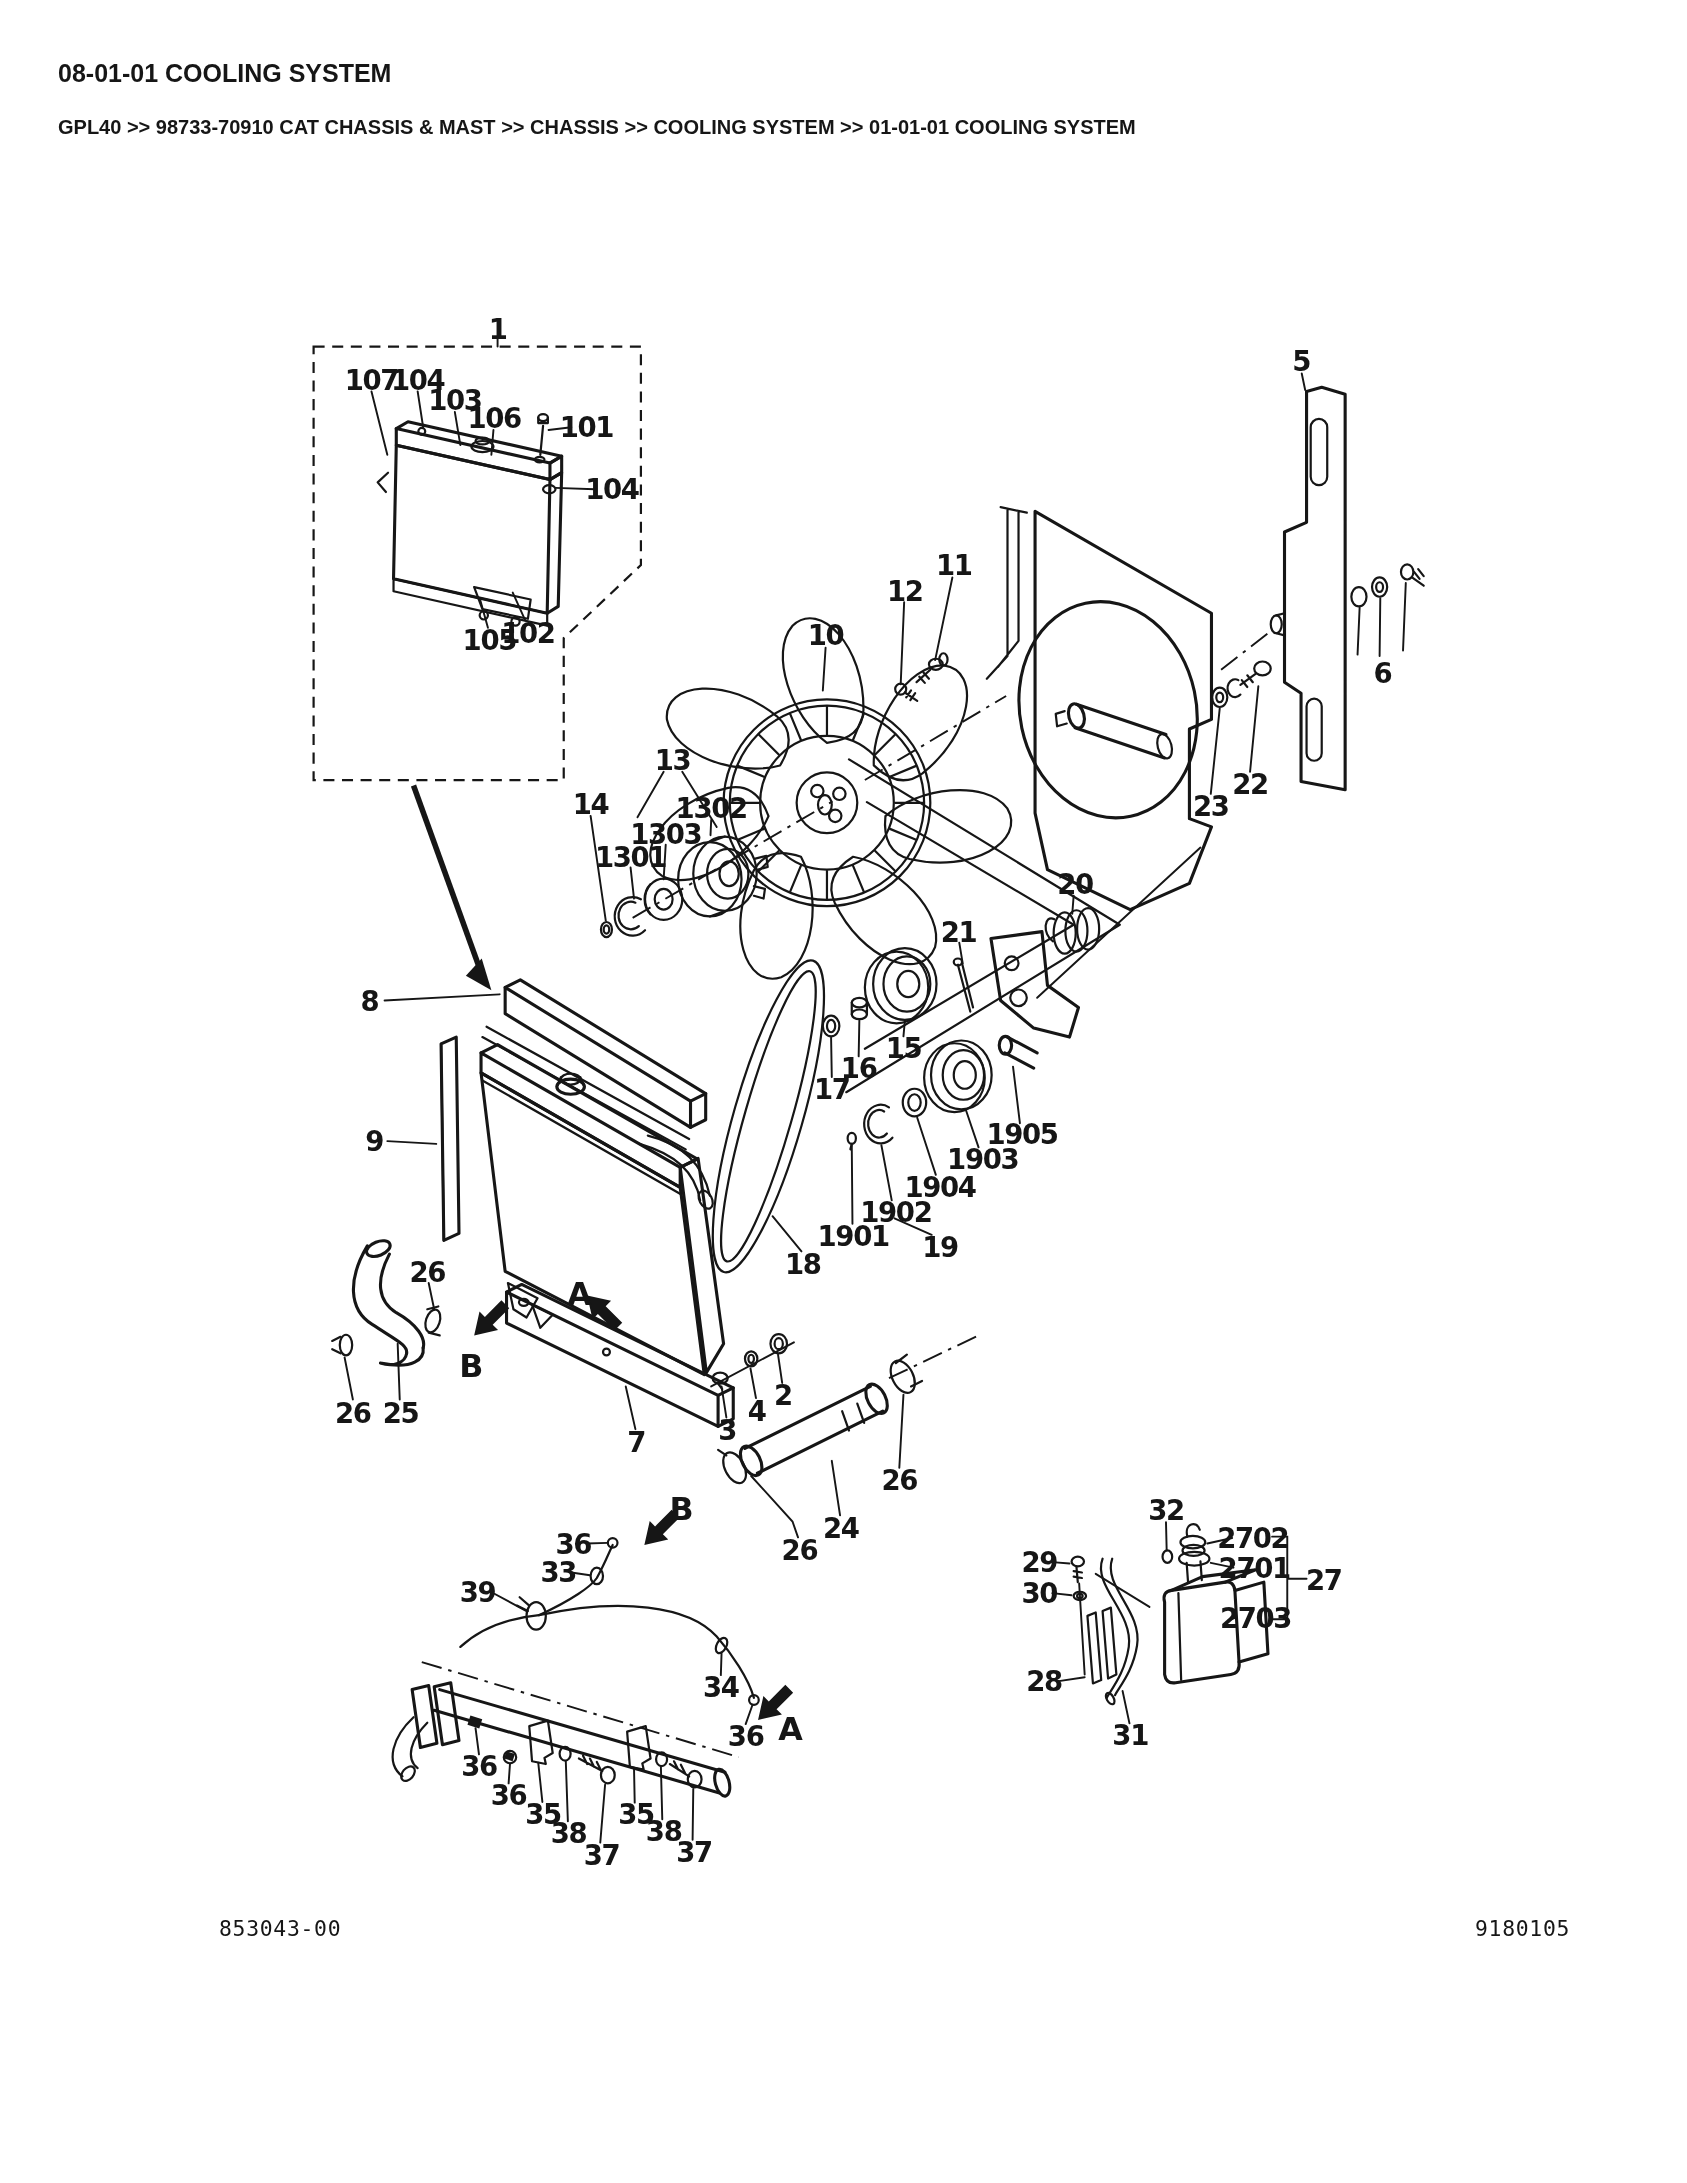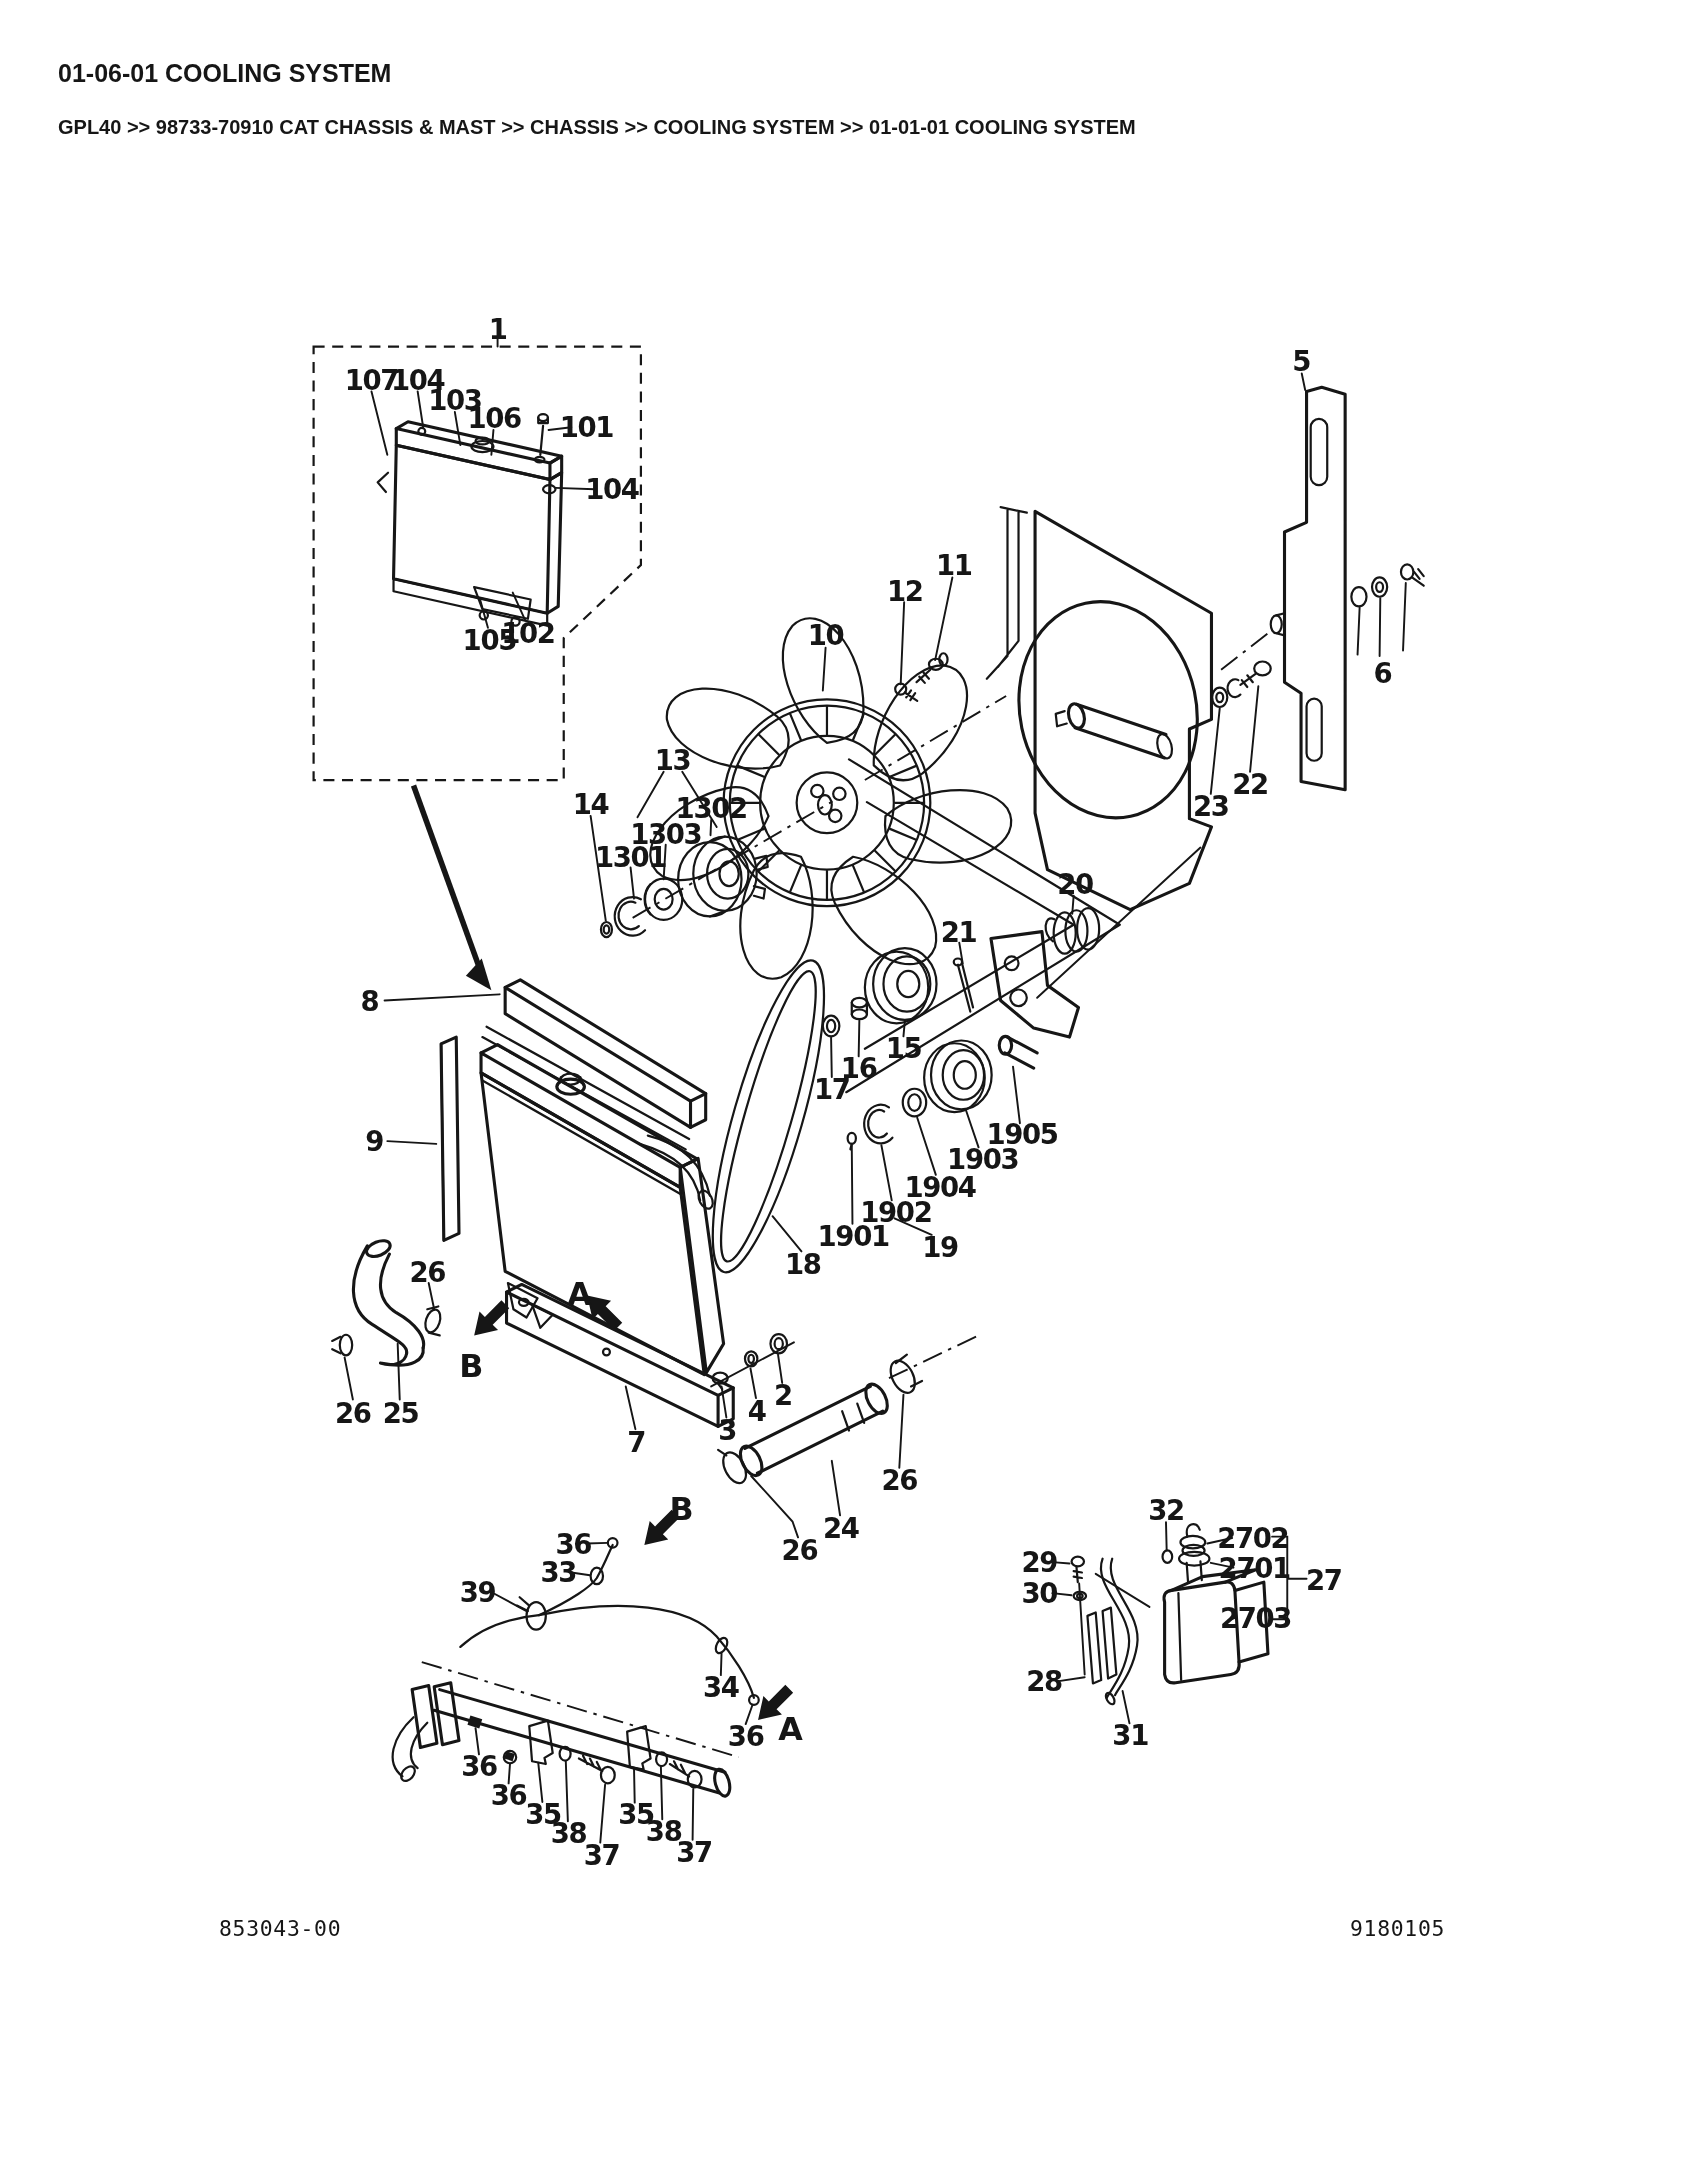--- a/index.html
+++ b/index.html
@@ -2,36 +2,36 @@
 <html style="font-size:11px"><head>
 <meta charset="utf-8">
 <style>
   html,body{margin:0;padding:0;background:#ffffff;}
   body{width:1687px;height:2183px;position:relative;font-family:"Liberation Sans",sans-serif;color:#161616;}
   .page{position:absolute;inset:0;background:#ffffff;}
   .hdr-title{position:absolute;left:58px;top:59px;font-size:25px;font-weight:bold;letter-spacing:0px;white-space:nowrap;}
   .hdr-crumb{position:absolute;left:58px;top:116px;font-size:20px;font-weight:bold;white-space:nowrap;}
   .ftr{position:absolute;top:1916px;font-size:21.4px;font-family:"DejaVu Sans Mono","Liberation Mono",monospace;letter-spacing:0.7px;white-space:nowrap;}
   .ftr-left{left:219px;}
-  .ftr-right{left:1350px;text-align:right;}
+  .ftr-right{left:1475px;text-align:right;}
   svg{position:absolute;left:0;top:0;}
   svg *{vector-effect:none;}
   .ln{stroke:#161616;fill:none;stroke-width:4.5;stroke-linecap:round;stroke-linejoin:round;}
   .ln2{stroke:#161616;fill:none;stroke-width:3.2;stroke-linecap:round;stroke-linejoin:round;}
   .lead{stroke:#161616;fill:none;stroke-width:2.8;stroke-linecap:round;}
   .dash{stroke:#161616;fill:none;stroke-width:3.2;stroke-dasharray:16 11;}
   .dashdot{stroke:#161616;fill:none;stroke-width:2.8;stroke-dasharray:30 10 5 10;}
   .blk{fill:#161616;stroke:none;}
   text.callout{font-family:"DejaVu Sans","Liberation Sans",sans-serif;font-weight:bold;fill:#161616;letter-spacing:-2px;}
 </style>
 </head>
 <body>
 
 <div class="page">
-  <div class="hdr-title">01-06-01 COOLING SYSTEM</div>
+  <div class="hdr-title">08-01-01 COOLING SYSTEM</div>
   <div class="hdr-crumb">GPL40 &gt;&gt; 98733-70910 CAT CHASSIS &amp; MAST &gt;&gt; CHASSIS &gt;&gt; COOLING SYSTEM &gt;&gt; 01-01-01 COOLING SYSTEM</div>
 
   <svg width="1687" height="2183" viewBox="0 0 2448 3168">
     <defs>
       <path id="blade" d="M1200,1078 C1148,1040 1116,948 1150,908 C1190,870 1254,938 1253,1030 C1252,1058 1233,1074 1200,1078 Z"></path>
       <line id="slot" x1="1200" y1="1025" x2="1200" y2="1066"></line>
       <path id="varrow" d="M0,0 L30,-19 L30,-8 L64,-8 L64,8 L30,8 L30,19 Z"></path>
     </defs>
 
     <g>

